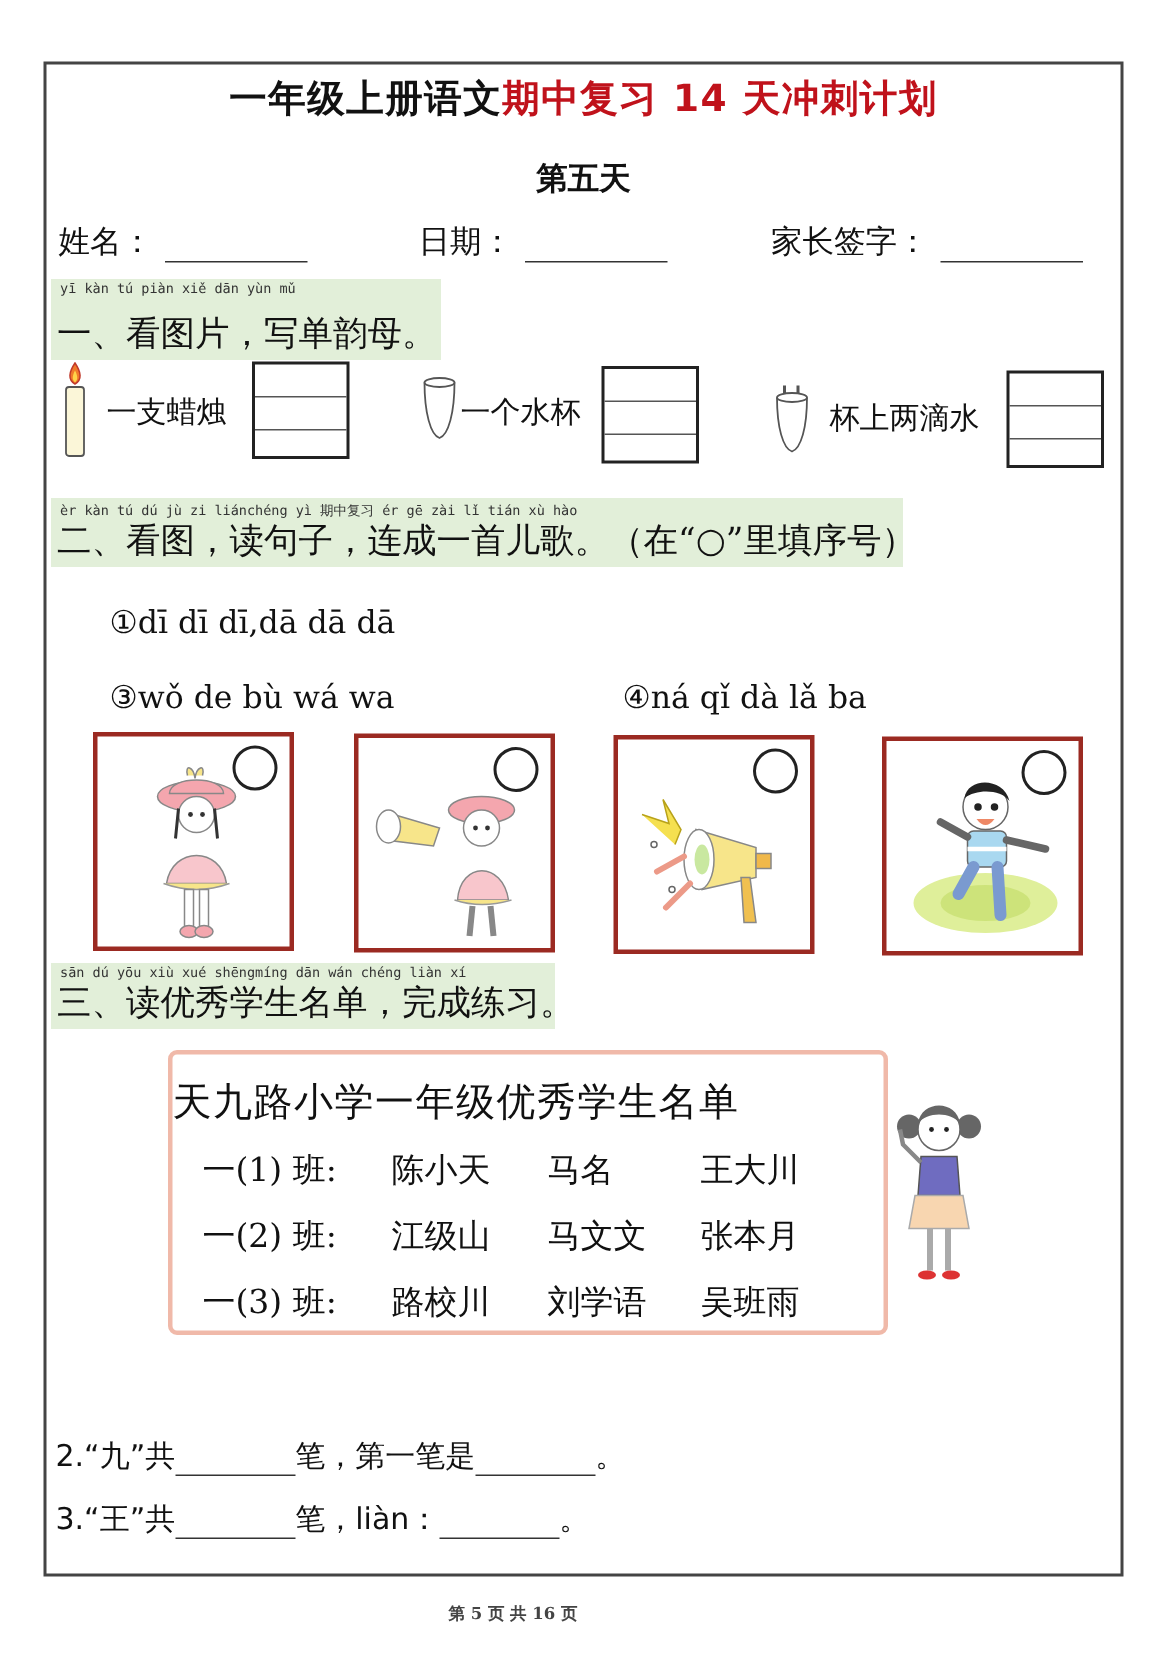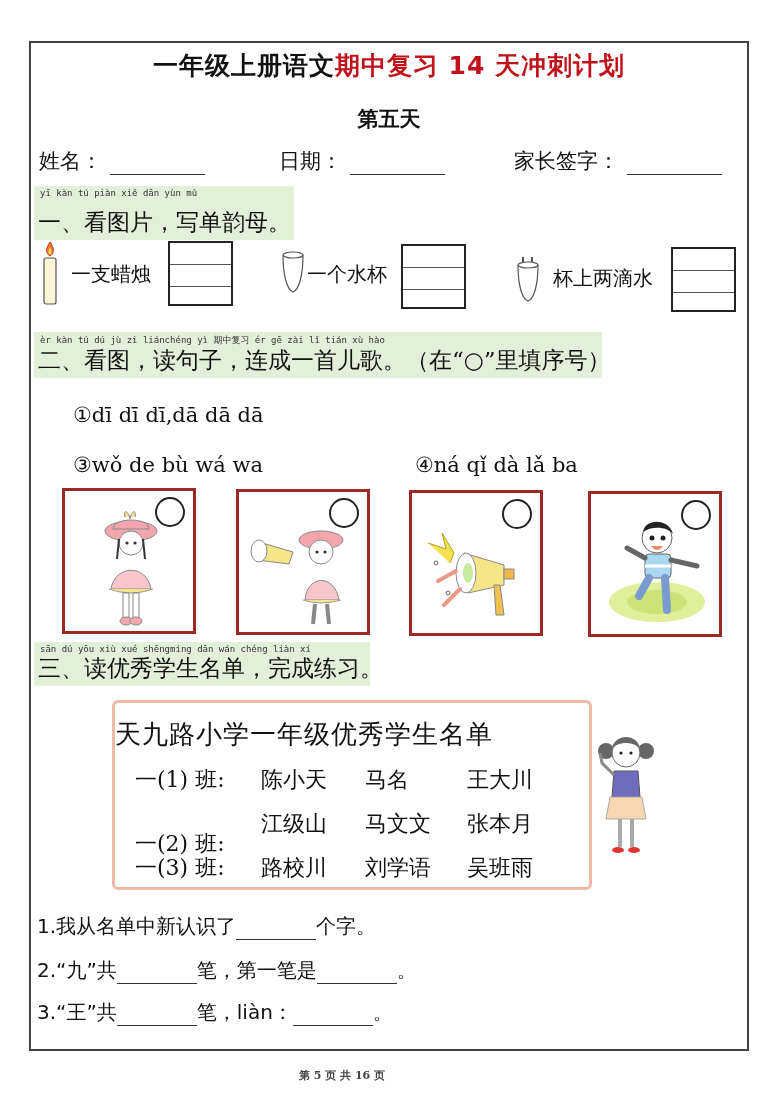--- a/index.html
+++ b/index.html
@@ -180,21 +180,21 @@
   </div>
 
   <div class="abs namelist">
     <div class="abs nl-title">天九路小学一年级优秀学生名单</div>
 
     <div class="abs nl-row" style="left:20px;top:62px;">一(1) 班:</div>
     <div class="abs nl-row" style="left:146px;top:62px;">陈小天</div>
     <div class="abs nl-row" style="left:250px;top:62px;">马名</div>
     <div class="abs nl-row" style="left:352px;top:62px;">王大川</div>
 
-    <div class="abs nl-row" style="left:20px;top:106px;margin-top:20px;">一(2) 班:</div>
+    <div class="abs nl-row" style="left:20px;top:106px;">一(2) 班:</div>
     <div class="abs nl-row" style="left:146px;top:106px;">江级山</div>
     <div class="abs nl-row" style="left:250px;top:106px;">马文文</div>
     <div class="abs nl-row" style="left:352px;top:106px;">张本月</div>
 
     <div class="abs nl-row" style="left:20px;top:150px;">一(3) 班:</div>
     <div class="abs nl-row" style="left:146px;top:150px;">路校川</div>
     <div class="abs nl-row" style="left:250px;top:150px;">刘学语</div>
     <div class="abs nl-row" style="left:352px;top:150px;">吴班雨</div>
   </div>
 
@@ -207,23 +207,20 @@
       <circle cx="35" cy="30" r="1.6" fill="#222"></circle>
     <path d="M18 48 L42 48 L44 74 L16 74Z" fill="#6f6cc0" stroke="#555"></path>
     <path d="M18 52 L6 40 L4 30" stroke="#888" stroke-width="3" fill="none"></path>
     <path d="M14 74 L46 74 L50 96 L10 96Z" fill="#f8d6b0" stroke="#aaa"></path>
     <line x1="24" y1="96" x2="24" y2="124" stroke="#aaa" stroke-width="4"></line>
     <line x1="36" y1="96" x2="36" y2="124" stroke="#aaa" stroke-width="4"></line>
     <ellipse cx="22" cy="127" rx="6" ry="3" fill="#d33"></ellipse>
       <ellipse cx="38" cy="127" rx="6" ry="3" fill="#d33"></ellipse>
   </svg>
 
-  <div class="abs q" style="top:870px;">
-    <span>1.我从名单中新认识了</span><span class="blank" style="width:80px;"></span><span>个字。</span>
-  </div>
   <div class="abs q" style="top:914px;">
     <span>2.“九”共</span><span class="blank" style="width:80px;"></span><span>笔，第一笔是</span><span class="blank" style="width:80px;"></span><span>。</span>
   </div>
   <div class="abs q" style="top:956px;">
     <span>3.“王”共</span><span class="blank" style="width:80px;"></span><span>笔，liàn：</span><span class="blank" style="width:80px;"></span><span>。</span>
   </div>
 </div>
 
 <div class="abs footer">第 5 页 共 16 页</div>
 

